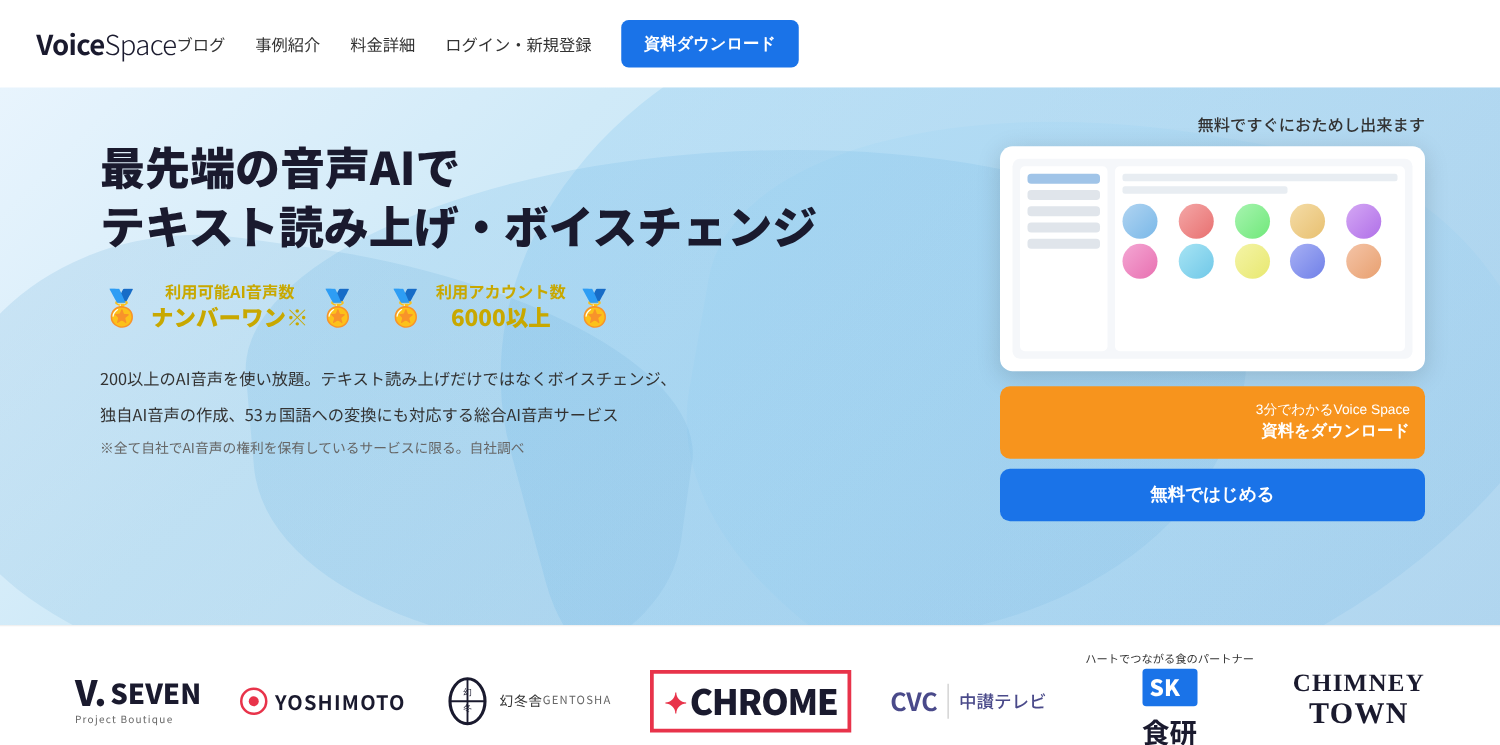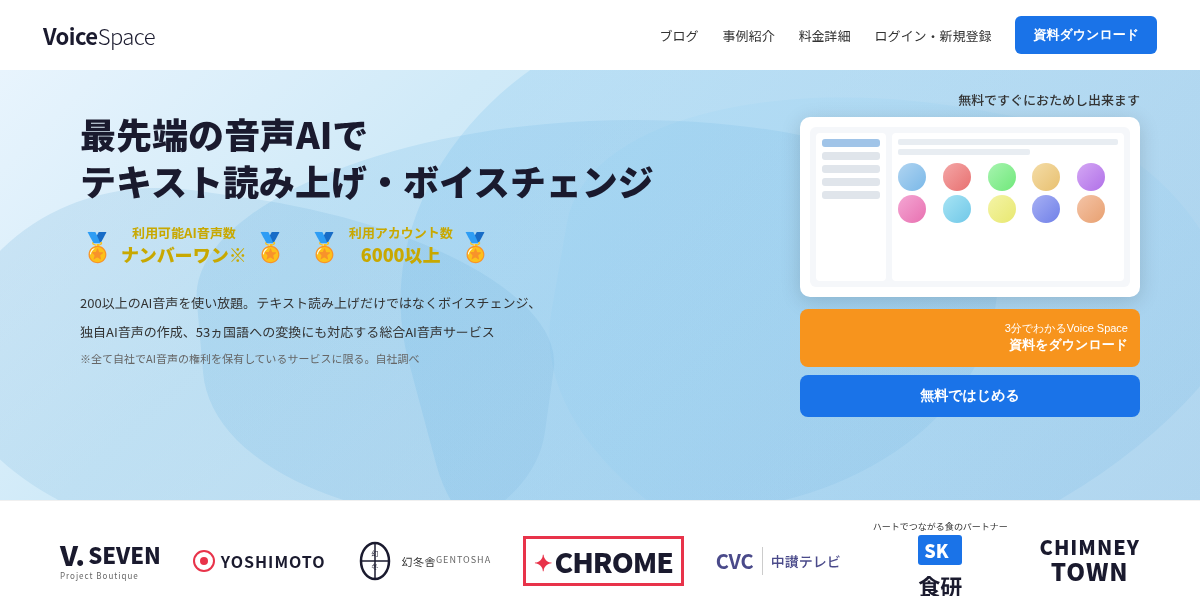--- a/index.html
+++ b/index.html
@@ -8,22 +8,22 @@
       width: 1200px;
       height: 596px;
       overflow: hidden;
       background: #fff;
     }
 
     
     .header {
       display: flex;
       align-items: center;
-      justify-content: space-between;
-      padding: 16px 43px;
+      justify-content: flex-start;
+      padding: 16px 29px;
       position: relative;
       z-index: 10;
     }
     .logo {
       font-size: 22px;
       font-weight: 700;
       color: #1a1a2e;
       letter-spacing: -0.5px;
     }
     .logo span { font-weight: 300; }
@@ -428,20 +428,21 @@
       font-size: 22px;
       font-weight: 700;
       color: #1a1a2e;
     }
 
     
     .chimney-logo {
       display: flex;
       flex-direction: column;
       align-items: flex-start;
+      font-family: Liberation Serif, serif;
     }
     .chimney-main {
       display: flex;
       flex-direction: column;
       align-items: center;
     }
     .chimney-text1 {
       font-size: 20px;
       font-weight: 900;
       color: #1a1a2e;

